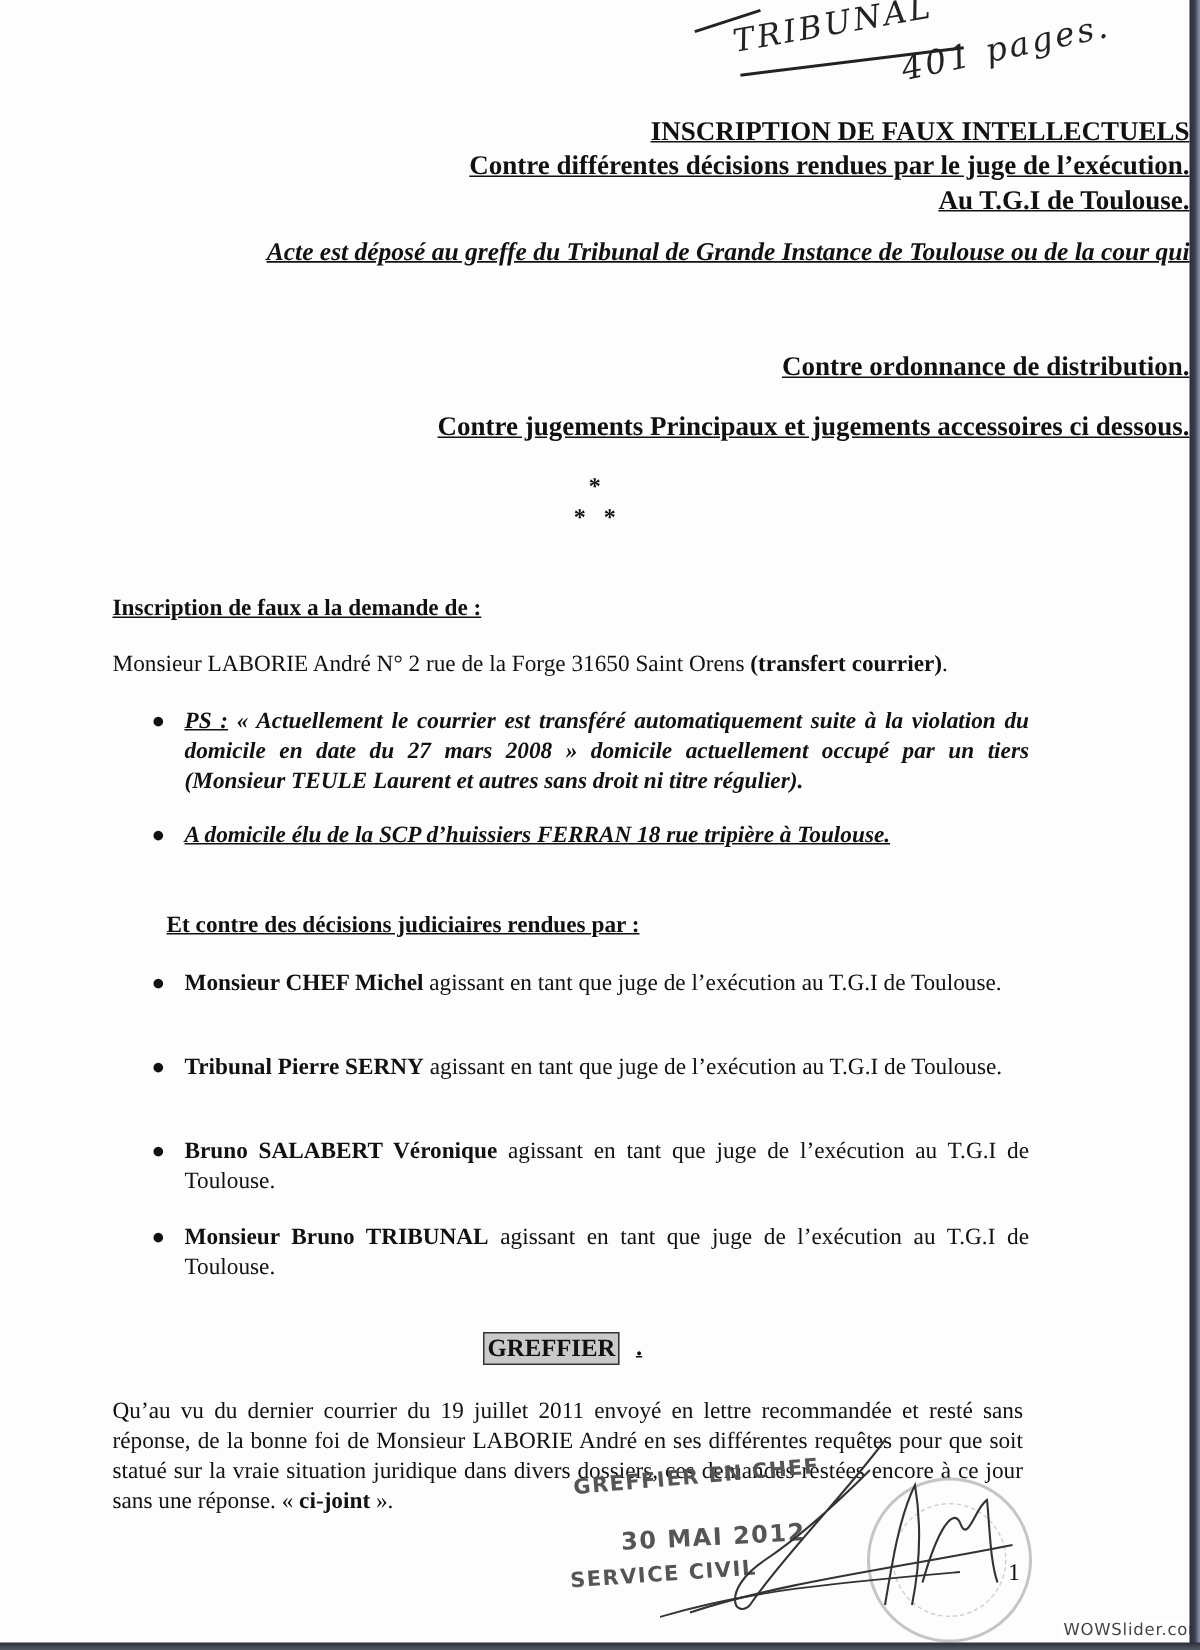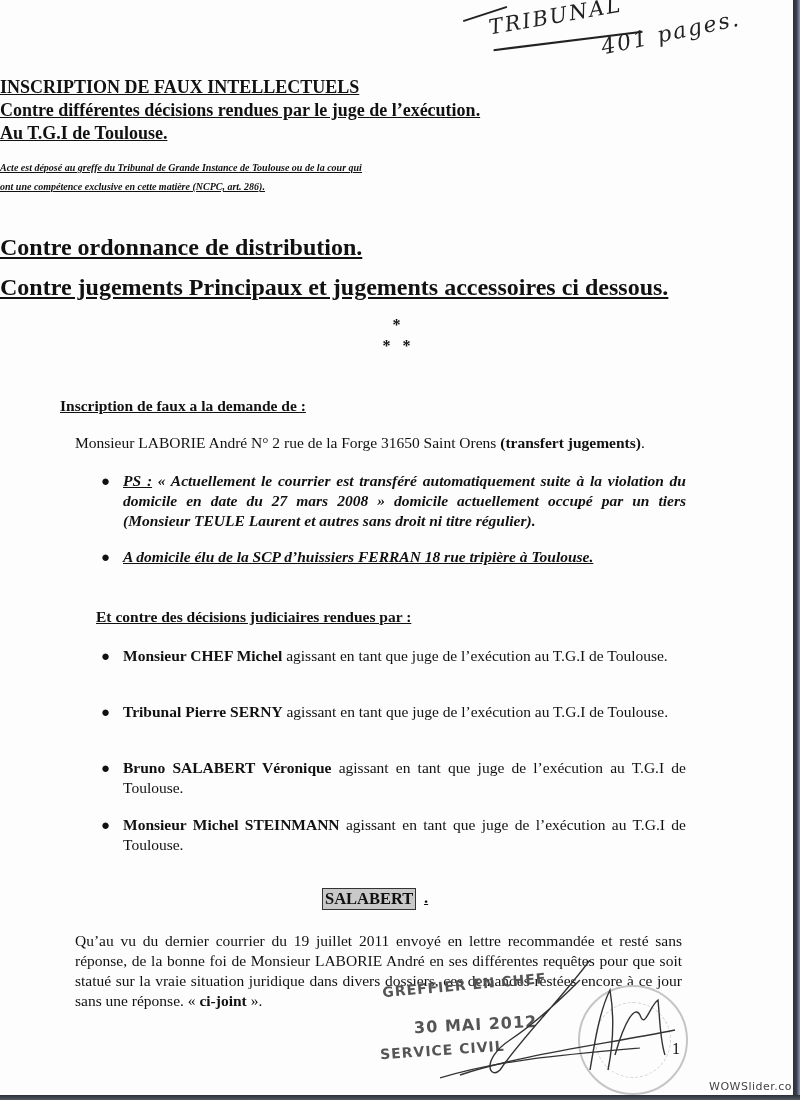--- a/index.html
+++ b/index.html
@@ -27,30 +27,30 @@
     .hw2 { left: 600px; top: 20px; transform: rotate(-12deg); font-size: 22px; }
     .hw-line {
       position: absolute; left: 493px; top: 40px; width: 150px; height: 1.5px;
       background: #222; transform: rotate(-7deg);
     }
     .hw-topline {
       position: absolute; left: 462px; top: 13px; width: 46px; height: 1.5px;
       background: #222; transform: rotate(-18deg);
     }
 
-    .center { position: absolute; left: 0; width: 793px; text-align: left; }
+    .center { position: absolute; left: 0; width: 793px; text-align: right; }
     .h-title { font-weight: bold; font-size: 18px; text-decoration: underline; line-height: 22px; }
-    .h-sub { font-weight: bold; font-style: italic; font-size: 10px; line-height: 19px; text-decoration: underline; }
+    .h-sub { font-weight: bold; font-style: italic; font-size: 17px; line-height: 19px; text-decoration: underline; }
     .h-sub .ul { text-decoration: underline; }
-    .h-section { font-weight: bold; font-size: 24px; text-decoration: underline; }
+    .h-section { font-weight: bold; font-size: 18px; text-decoration: underline; }
 
     .stars { position: absolute; left: 0; width: 793px; text-align: center; font-size: 16px; font-weight: bold; line-height: 18px; }
 
     .sect-head {
-      position: absolute; left: 60px; font-weight: bold; font-size: 15.5px; text-decoration: underline;
+      position: absolute; left: 75px; font-weight: bold; font-size: 15.5px; text-decoration: underline;
     }
     .para { position: absolute; left: 75px; width: 605px; font-size: 15.5px; line-height: 20px; text-align: justify; }
 
     .bullet-row { position: absolute; left: 101px; width: 585px; font-size: 15.5px; line-height: 20px; display: flex; }
     .bullet { width: 22px; flex: 0 0 22px; font-size: 15px; }
     .bullet-text { flex: 1; text-align: justify; }
     .bold { font-weight: bold; }
     .bi { font-weight: bold; font-style: italic; }
     .u { text-decoration: underline; font-style: italic; }
 
@@ -92,31 +92,30 @@
   <div class="hw-topline"></div>
   <div class="handwritten hw1">TRIBUNAL</div>
   <div class="hw-line"></div>
   <div class="handwritten hw2">401 pages.</div>
 
   <div class="center h-title" style="top:76px;">INSCRIPTION DE FAUX INTELLECTUELS</div>
   <div class="center h-title" style="top:122px;">Au T.G.I de Toulouse.</div>
   <div class="center h-title" style="top:99px;">Contre différentes décisions rendues par le juge de l’exécution.</div>
 
   <div class="center h-sub" style="top:158px;"><span class="ul">Acte est déposé au greffe du Tribunal de Grande Instance de Toulouse ou de la cour qui</span></div>
-  <div class="center h-sub" style="top:177px;"><span class="ul">ont une compétence exclusive en cette matière  (NCPC, art. 286).</span></div>
 
   <div class="center h-section" style="top:234px;">Contre ordonnance de distribution.</div>
   <div class="center h-section" style="top:274px;">Contre jugements Principaux et jugements  accessoires ci dessous.</div>
 
   <div class="stars" style="top:316px;">*</div>
   <div class="stars" style="top:337px; white-space:pre;">*   *</div>
 
   <div class="sect-head" style="top:397px;">Inscription de faux a la demande de :</div>
   <div class="para" style="top:433px; width:640px;">
-    <span>Monsieur LABORIE André N° 2 rue de la Forge 31650 Saint Orens </span><span class="bold">(transfert jugements)</span><span>.</span>
+    <span>Monsieur LABORIE André N° 2 rue de la Forge 31650 Saint Orens </span><span class="bold">(transfert courrier)</span><span>.</span>
   </div>
 
   <div class="bullet-row" style="top:471px; left:101px; width:585px;">
     <span class="bullet">●</span>
     <span class="bullet-text bi"><span class="u">PS :</span><span> « Actuellement le courrier est transféré automatiquement suite à la violation du domicile en date du 27 mars 2008 » domicile actuellement occupé par un tiers (Monsieur TEULE Laurent et autres sans droit ni titre régulier).</span></span>
   </div>
 
   <div class="bullet-row" style="top:547px;">
     <span class="bullet">●</span>
     <span class="bullet-text bold u">A domicile élu de la SCP d’huissiers FERRAN 18 rue tripière à Toulouse.</span>
@@ -131,24 +130,24 @@
   <div class="bullet-row" style="top:702px;">
     <span class="bullet">●</span>
     <span class="bullet-text"><span class="bold">Tribunal Pierre SERNY</span><span> agissant en tant que juge de l’exécution  au T.G.I de Toulouse.</span></span>
   </div>
   <div class="bullet-row" style="top:758px;">
     <span class="bullet">●</span>
     <span class="bullet-text"><span class="bold">Bruno SALABERT Véronique</span><span> agissant en tant que juge de l’exécution  au T.G.I de Toulouse.</span></span>
   </div>
   <div class="bullet-row" style="top:815px;">
     <span class="bullet">●</span>
-    <span class="bullet-text"><span class="bold">Monsieur Michel STEINMANN</span><span> agissant en tant que juge de l’exécution  au T.G.I de Toulouse.</span></span>
+    <span class="bullet-text"><span class="bold">Monsieur Bruno TRIBUNAL</span><span> agissant en tant que juge de l’exécution  au T.G.I de Toulouse.</span></span>
   </div>
 
-  <div class="preamble">SALABERT</div>
+  <div class="preamble">GREFFIER</div>
   <div class="preamble-dot">.</div>
 
   <div class="para" style="top:931px; width:607px;">
     <span>Qu’au vu du dernier courrier du 19 juillet 2011 envoyé en lettre recommandée et resté sans réponse, de la bonne foi de Monsieur LABORIE André en ses différentes requêtes pour que soit statué sur la vraie situation juridique dans divers dossiers, ces demandes restées encore à ce jour sans une réponse. « </span><span class="bold">ci-joint</span><span> ».</span>
   </div>
 
   <div class="seal"></div>
   <div class="seal-inner"></div>
 
   <div class="stamp stamp1">GREFFIER EN CHEF</div>

